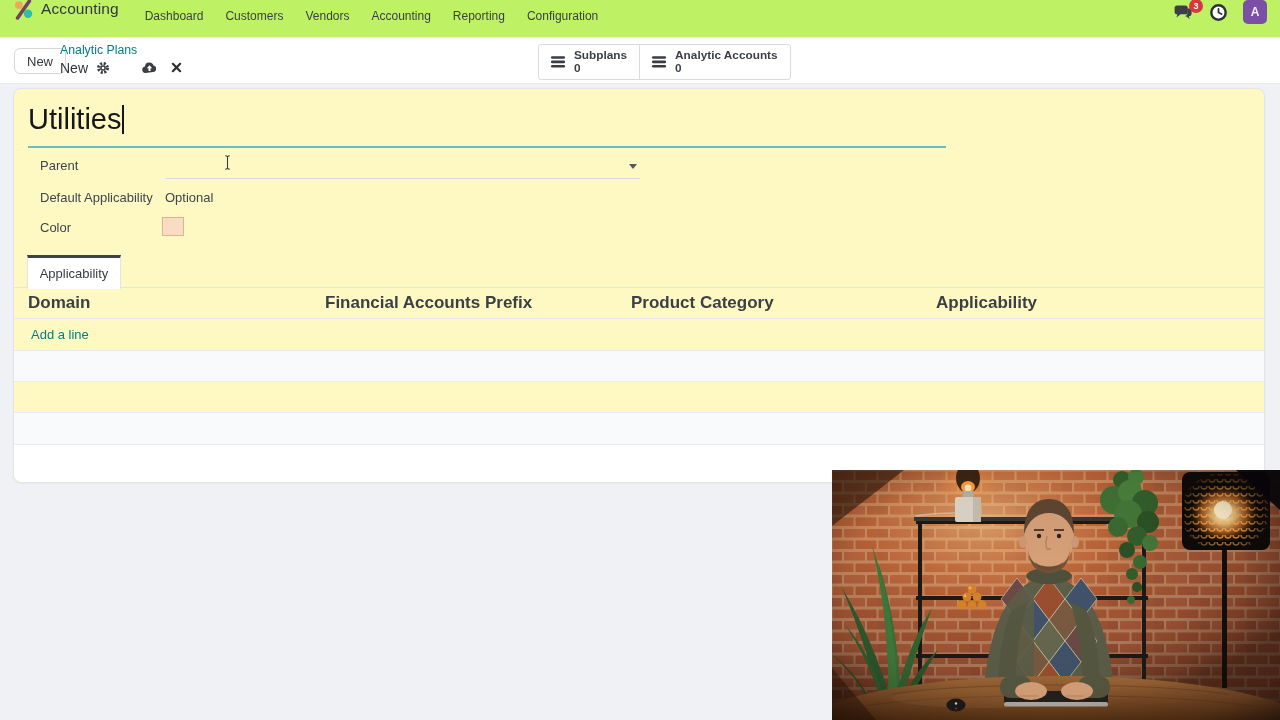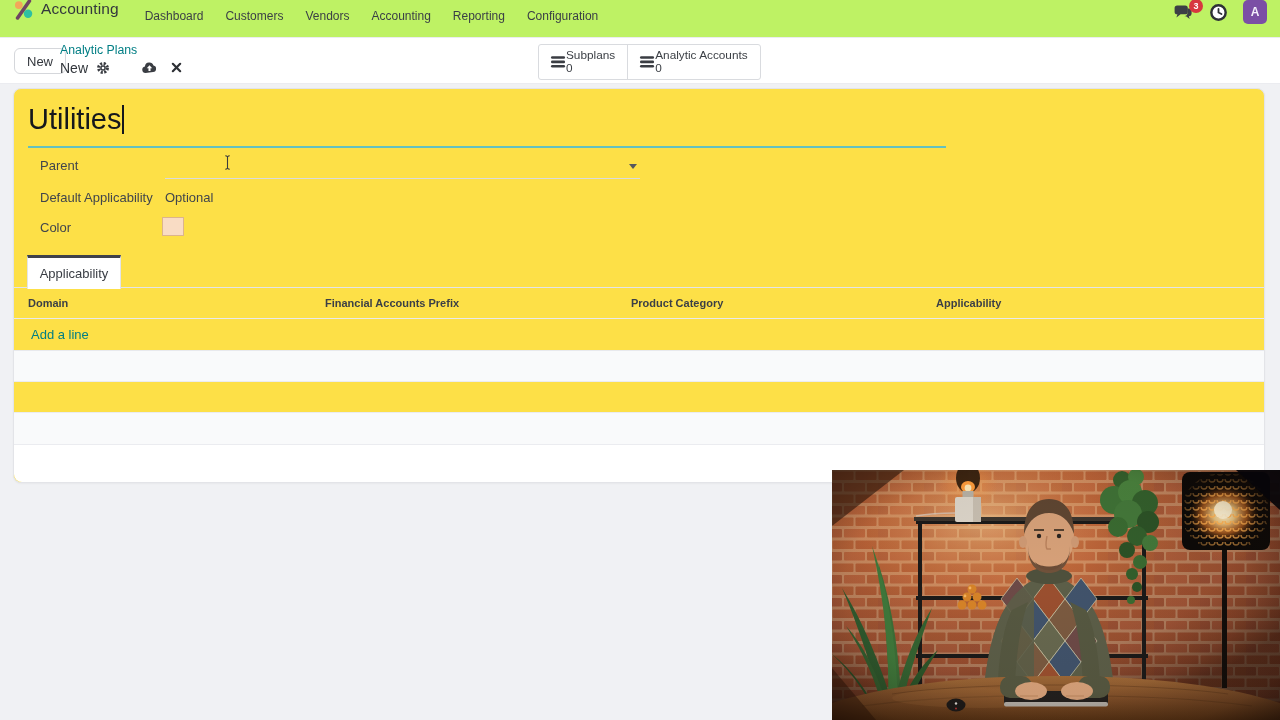--- a/index.html
+++ b/index.html
@@ -31,27 +31,27 @@
     font-family:inherit;}
   .crumbs{position:absolute;left:60px;top:6px;}
   .crumb-parent{font-size:12.3px;color:#017e84;line-height:13px;cursor:pointer;display:block;}
   .crumb-line2{display:flex;align-items:center;margin-top:2px;height:17px;}
   .crumb-current{font-size:14px;color:#32363c;}
   .crumb-gear{margin-left:8px;display:flex;cursor:pointer;}
   .crumb-save{margin-left:31px;display:flex;cursor:pointer;}
   .crumb-discard{margin-left:13px;display:flex;cursor:pointer;}
   .stat-group{position:absolute;left:538px;top:6px;height:36px;display:flex;background:#fff;
     border:1px solid #d9dbdf;border-radius:3px;overflow:hidden;}
-  .stat-btn{display:flex;align-items:center;padding:0 12px;cursor:pointer;}
+  .stat-btn{display:flex;align-items:center;gap:8px;padding:0 12px;cursor:pointer;font-weight:bold;}
   .stat-btn + .stat-btn{border-left:1px solid #d9dbdf;}
   .stat-text{display:flex;flex-direction:column;justify-content:center;}
   .stat-label{font-size:11.8px;color:#3b3f45;line-height:13px;}
   .stat-value{font-size:11.8px;color:#3b3f45;line-height:13px;}
   
-  .sheet{position:absolute;left:13px;top:88px;width:1252px;height:395px;background:#fde047;
+  .sheet{position:absolute;left:13px;top:88px;width:1252px;height:395px;background:#fef9c3;
     border:1px solid #e3e4e8;border-radius:8px;box-shadow:0 1px 2px rgba(0,0,0,.04);}
   .sheet-title{position:absolute;left:14px;top:13px;font-size:29px;color:#15171c;
     line-height:34px;white-space:nowrap;cursor:text;}
   .text-caret{display:inline-block;width:1.5px;height:29px;background:#15171c;margin-left:1px;
     vertical-align:-5px;}
   .title-underline{position:absolute;left:14px;top:57px;width:918px;height:2px;background:#64c1bf;}
   .frow{position:absolute;left:12px;width:700px;height:28px;}
   .frow .flabel{position:absolute;left:14px;top:0;font-size:13px;color:#41454c;line-height:26px;}
   .row-parent{top:64px;}
   .row-default{top:96px;}
@@ -65,21 +65,21 @@
   .fvalue{position:absolute;left:139px;top:0;font-size:13px;color:#41454c;line-height:26px;}
   .color-swatch{position:absolute;left:136px;top:2px;width:22px;height:19px;background:#f9dcc4;
     border:1px solid #dcb48d;cursor:pointer;}
   .tab-strip{position:absolute;left:0;right:0;top:166px;height:33px;border-bottom:1px solid #e3e4e8;}
   .tab{position:absolute;left:13px;top:0;height:34px;width:94px;background:#fff;
     border:1px solid #e3e4e8;border-bottom:none;border-top:3px solid #3f424b;
     display:flex;align-items:center;justify-content:center;font-size:13px;color:#383c43;cursor:pointer;}
   .aptable{position:absolute;left:0;right:0;top:199px;bottom:0;display:flex;flex-direction:column;
     border-radius:0 0 8px 8px;overflow:hidden;}
   .thead{display:grid;grid-template-columns:311px 306px 305px 1fr;height:31px;flex:0 0 auto;
-    align-items:center;border-bottom:1px solid #e8e9ed;font-size:11px;font-weight:700;color:#3b3f46;}
+    align-items:center;border-bottom:1px solid #e8e9ed;font-size:17px;font-weight:700;color:#3b3f46;}
   .thead .th:first-child{padding-left:14px;}
   .add-row{height:32px;flex:0 0 auto;display:flex;align-items:center;padding-left:17px;
     border-bottom:1px solid #e8e9ed;}
   .add-link{font-size:13px;color:#017e84;cursor:pointer;}
   .erow{flex:0 0 auto;border-bottom:1px solid #ebecf0;}
   .erow.striped{background:#f9fafb;}
   .erow.h31{height:31px;} .erow.h32{height:32px;}
   .erow.last{flex:1 1 auto;border-bottom:none;background:#fff;}
   
   .video{position:absolute;left:832px;top:470px;width:448px;height:250px;overflow:hidden;

